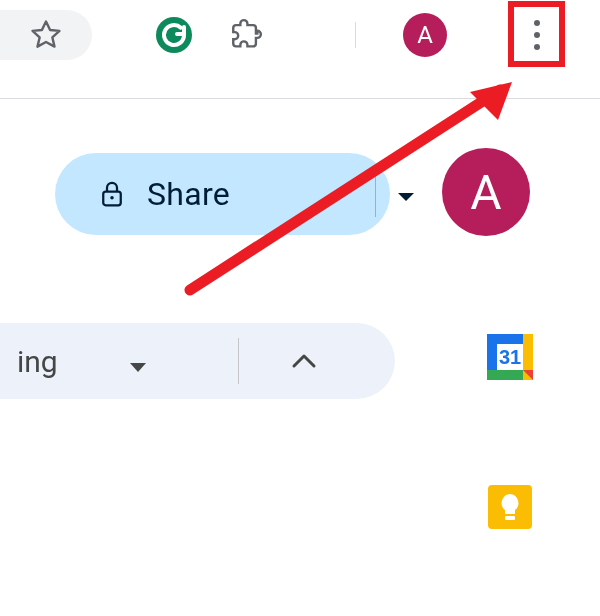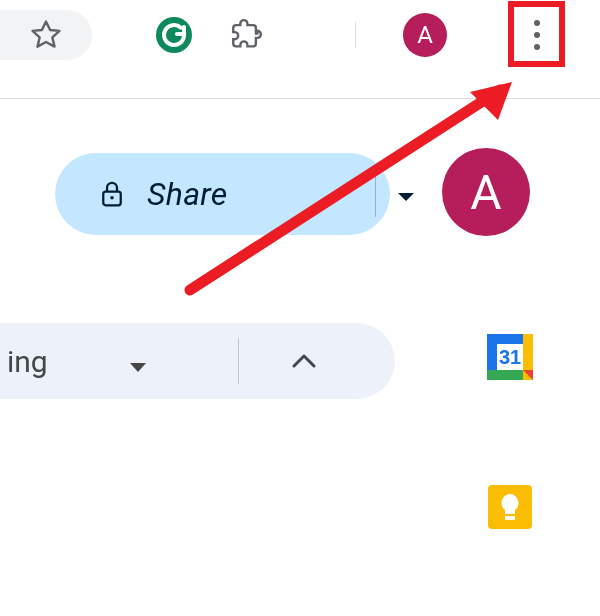--- a/index.html
+++ b/index.html
@@ -119,21 +119,20 @@
     .share-lock {
       margin-left: 42px;
       display: flex;
       align-items: center;
     }
     .share-label {
       margin-left: 20px;
       font-size: 32px;
       color: #001d35;
       letter-spacing: 0.3px;
-      font-style: italic;
     }
     .share-sep {
       position: absolute;
       left: 320px;
       top: 18px;
       width: 1px;
       height: 46px;
       background: rgba(0,29,53,0.25);
     }
     .share-caret {
@@ -163,21 +162,21 @@
       top: 323px;
       width: 555px;
       height: 76px;
       background: #edf2fa;
       border-radius: 38px;
       display: flex;
       align-items: center;
     }
     .mode-label {
       position: absolute;
-      left: 167px;
+      left: 177px;
       font-size: 30px;
       color: #444746;
     }
     .mode-caret {
       position: absolute;
       left: 290px;
       top: 35px;
     }
     .mode-sep {
       position: absolute;

